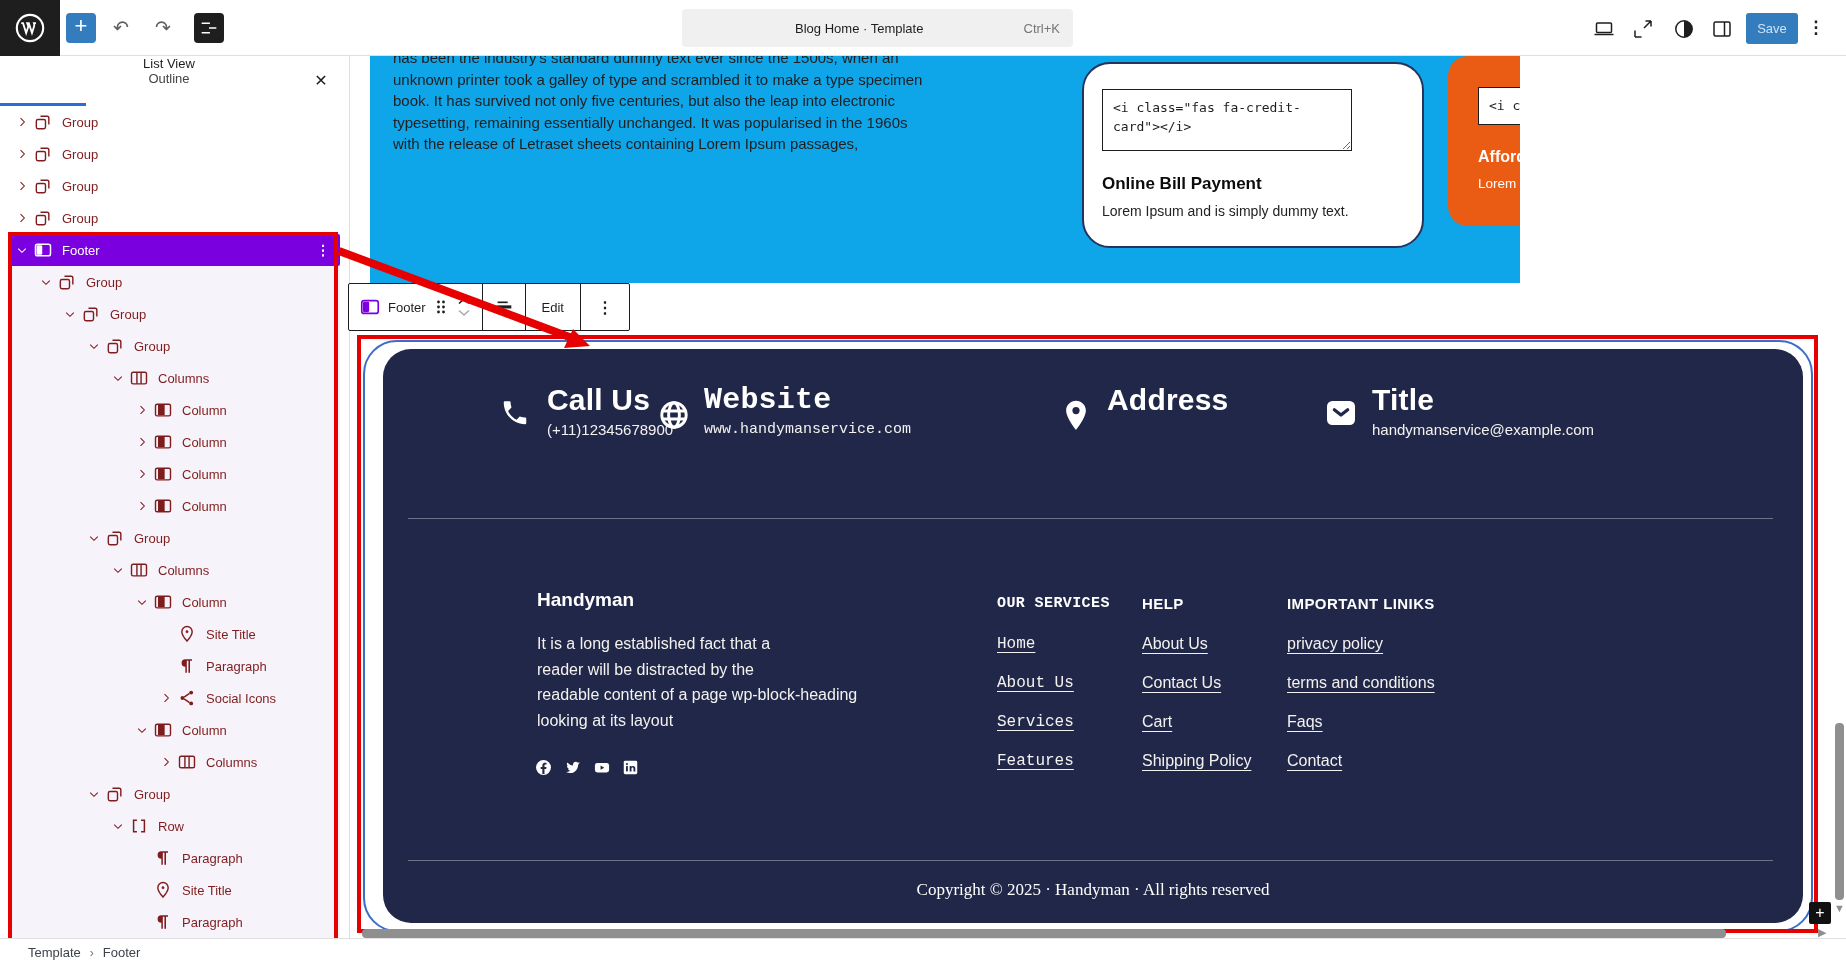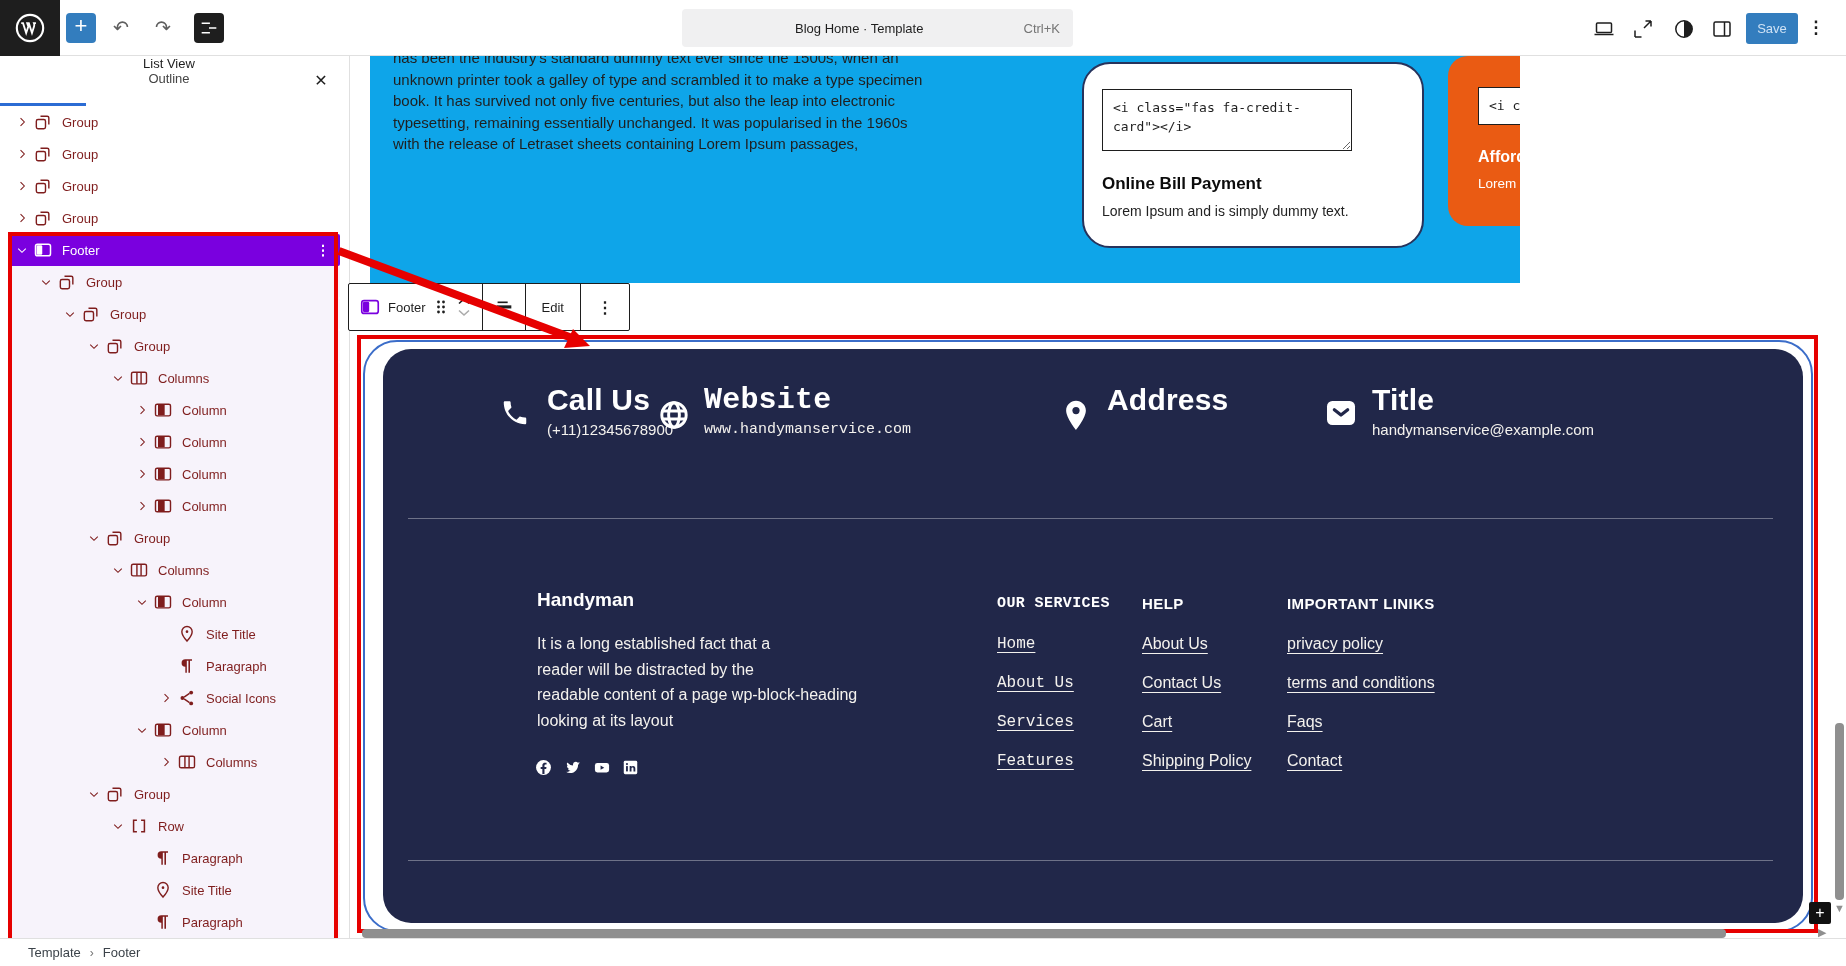--- a/index.html
+++ b/index.html
@@ -718,20 +718,21 @@
           </div>
           <div class="link-col">
             <div class="link-col-heading">IMPORTANT LINIKS</div>
             <a class="footer-link">privacy policy</a>
             <a class="footer-link">terms and conditions</a>
             <a class="footer-link">Faqs</a>
             <a class="footer-link">Contact</a>
           </div>
         </div>
       <div class="f-divider f-div2"></div>
+      <div class="copyright">Copyright © 2025 ·  Handyman  · All rights reserved</div>
     </div>
     <div class="footer-redbox"></div>
 
     <div class="hscroll-thumb"></div>
     <div class="hscroll-arrow">▶</div>
   </div>
 
   <div class="bottombar">
     <div class="crumbs">
       <span>Template</span>

